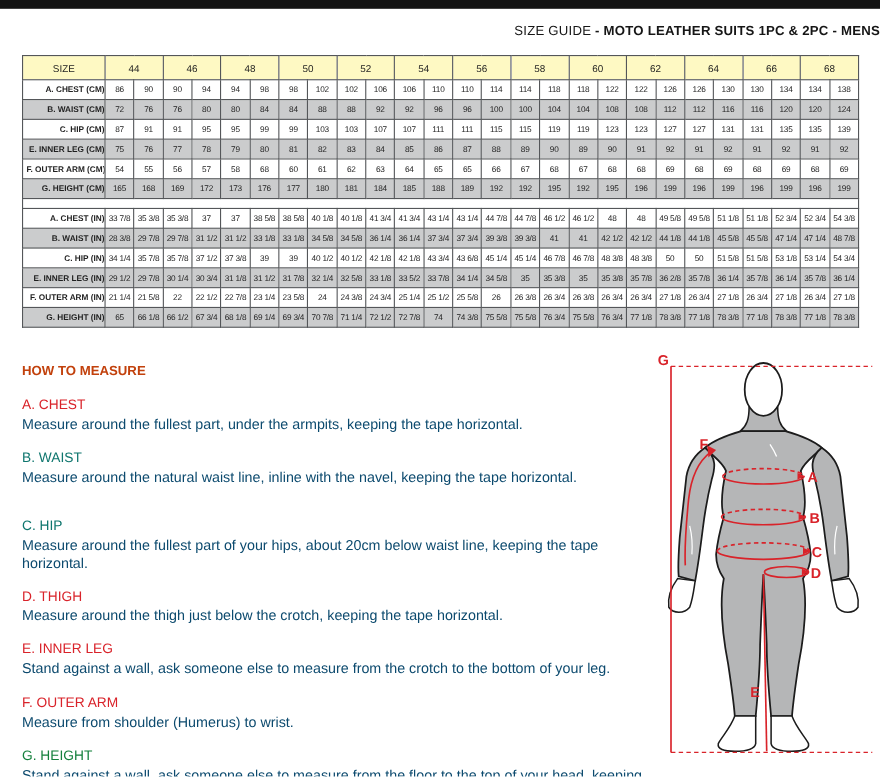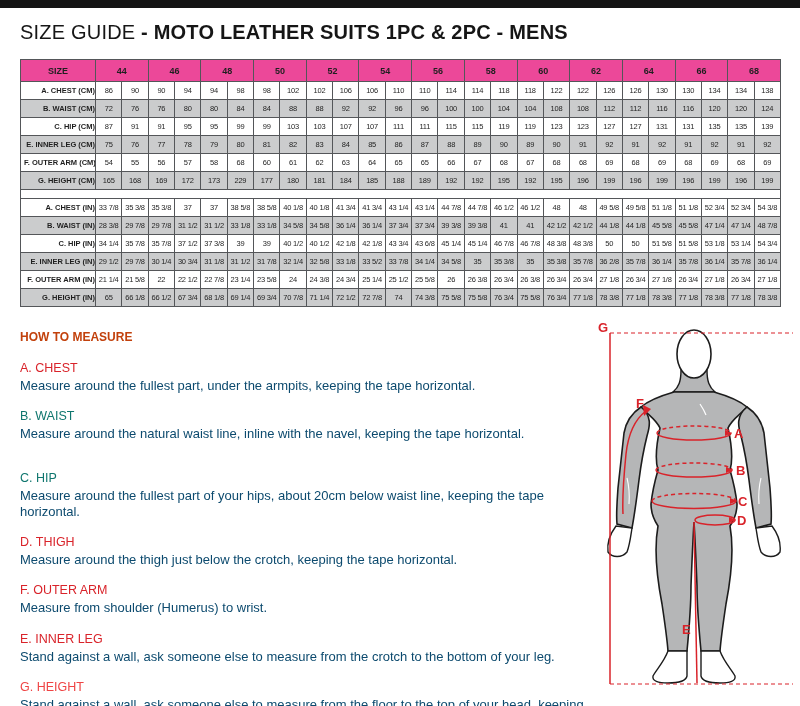--- a/index.html
+++ b/index.html
@@ -2,33 +2,34 @@
 <html><head>
 <meta charset="utf-8">
 <style>
   html,body{margin:0;padding:0;}
   body{
     width:800px;height:706px;position:relative;background:#ffffff;
     font-family:"Liberation Sans",sans-serif;color:#1f1f1f;overflow:hidden;
   }
   .topbar{height:8px;width:100%;background:#141414;}
   .page-title{
-    margin:13px 0 0 20px;font-size:20px;font-weight:400;color:#161616;
+    margin:13px 0 0 20px;font-size:12px;font-weight:400;color:#161616;
     letter-spacing:.2px;
+    text-align:right;
   }
   .page-title .bold{font-weight:bold;}
 
   table.size-table{
     margin:15px 0 0 20px;width:761px;border-collapse:collapse;table-layout:fixed;
   }
   .size-table th,.size-table td{
     border:1px solid #545659;padding:0;overflow:hidden;white-space:nowrap;
   }
   .size-table thead th{
-    background:#ec4899;height:21px;font-size:9px;font-weight:bold;text-align:center;
+    background:#fef9c3;height:21px;font-size:9px;font-weight:normal;text-align:center;
   }
   .size-table thead th.corner{text-align:center;}
   .size-table tbody th{
     font-size:7.5px;font-weight:bold;text-align:right;padding-left:3px;height:17px;
   }
   .size-table tbody td{
     font-size:7.5px;text-align:center;height:17px;letter-spacing:-0.2px;
   }
   .size-table tbody.data tr:nth-child(even){background:#cbcccd;}
   .size-table tbody.gap td{
@@ -246,21 +247,21 @@
         <td>68</td>
         <td>69</td>
       </tr>
       <tr>
         <th>G. HEIGHT (CM)</th>
         <td>165</td>
         <td>168</td>
         <td>169</td>
         <td>172</td>
         <td>173</td>
-        <td>229</td>
+        <td>176</td>
         <td>177</td>
         <td>180</td>
         <td>181</td>
         <td>184</td>
         <td>185</td>
         <td>188</td>
         <td>189</td>
         <td>192</td>
         <td>192</td>
         <td>195</td>
@@ -472,29 +473,29 @@
       </div>
       <div class="m-item">
         <h3 style="color: #0f766e; margin-top: 28px;">C. HIP</h3>
         <p>Measure around the fullest part of your hips, about 20cm below waist line, keeping the tape horizontal.</p>
       </div>
       <div class="m-item">
         <h3 style="color: rgb(217, 35, 42);">D. THIGH</h3>
         <p>Measure around the thigh just below the crotch, keeping the tape horizontal.</p>
       </div>
       <div class="m-item">
+        <h3 style="color: rgb(217, 35, 42);">E. INNER LEG</h3>
+        <p>Stand against a wall, ask someone else to measure from the crotch to the bottom of your leg.</p>
+      </div>
+      <div class="m-item">
         <h3 style="color: rgb(217, 35, 42);">F. OUTER ARM</h3>
         <p>Measure from shoulder (Humerus) to wrist.</p>
       </div>
       <div class="m-item">
-        <h3 style="color: rgb(217, 35, 42);">E. INNER LEG</h3>
-        <p>Stand against a wall, ask someone else to measure from the crotch to the bottom of your leg.</p>
-      </div>
-      <div class="m-item">
-        <h3 style="color: #ef4444;">G. HEIGHT</h3>
+        <h3 style="color: #15803d;">G. HEIGHT</h3>
         <p>Stand against a wall, ask someone else to measure from the floor to the top of your head, keeping the tape vertical.</p>
       </div>
     </div>
 </div>
 
 <div class="figure-wrap">
   <svg width="205" height="382" viewBox="0 0 205 382" xmlns="http://www.w3.org/2000/svg">
 
     <path d="M87,50 C87,61 85,67 79,72 L121,72 C115,67 113,61 113,50 Z" fill="#b5b6b7" stroke="#1c1c1c" stroke-width="1.4"></path>
 

